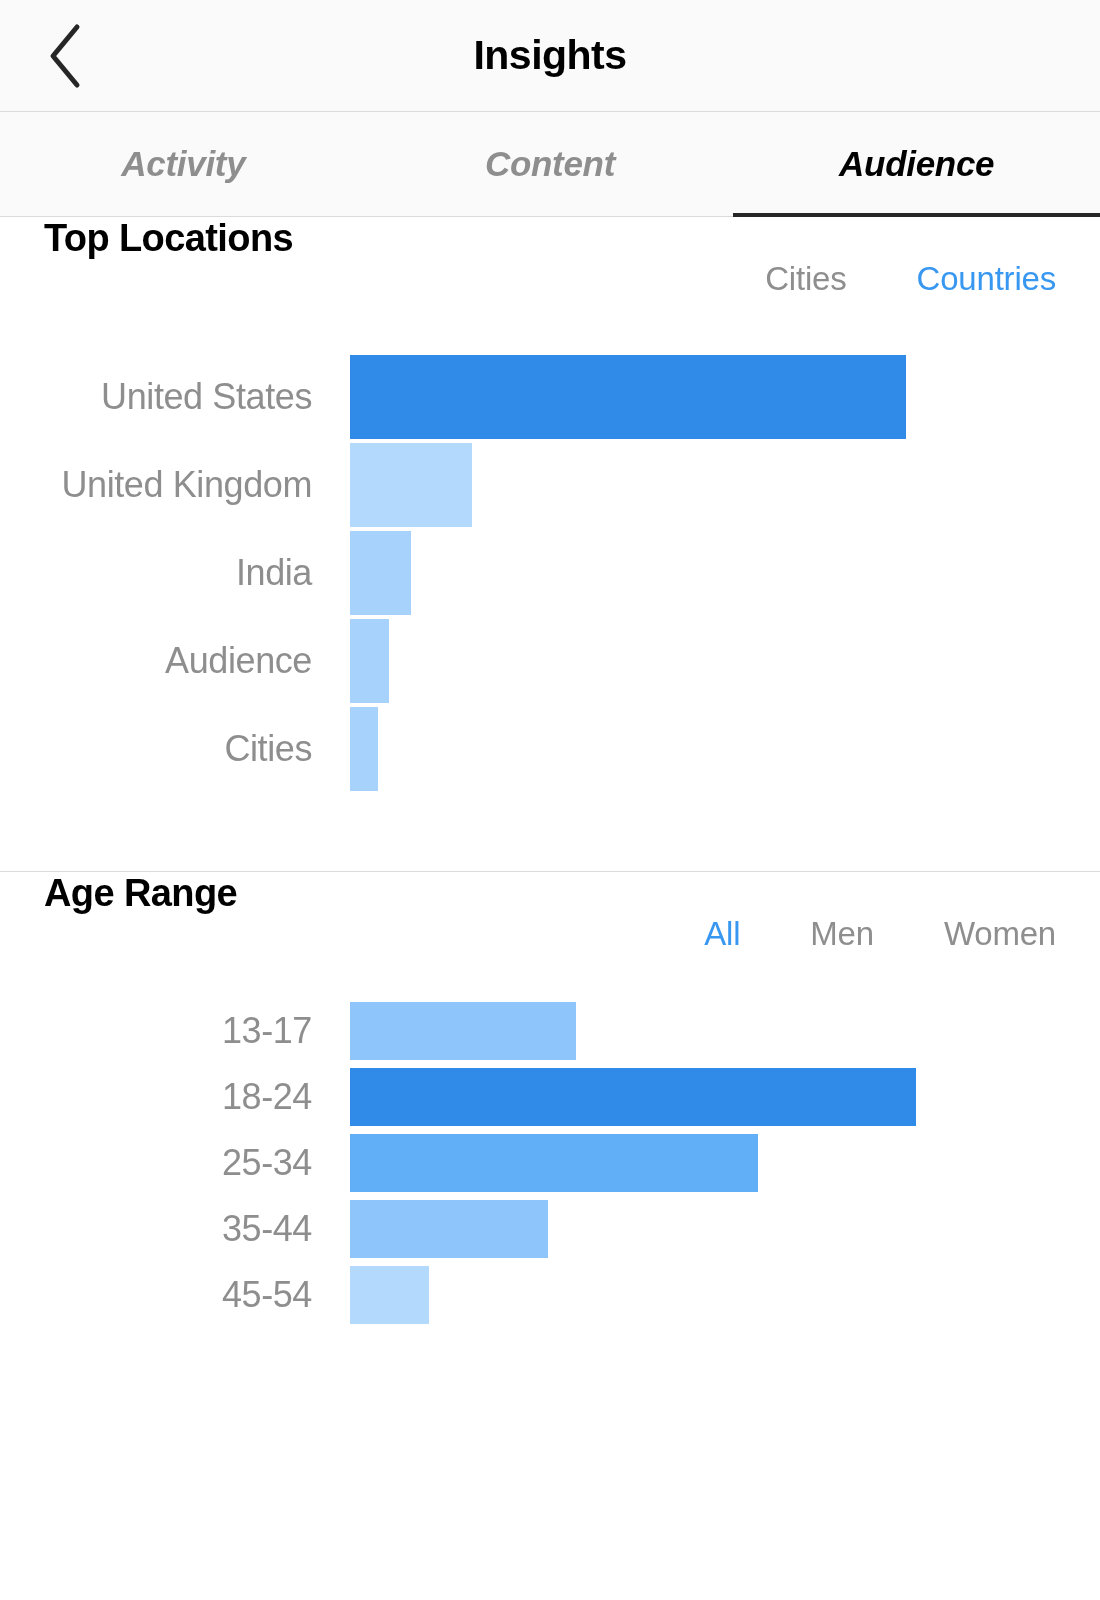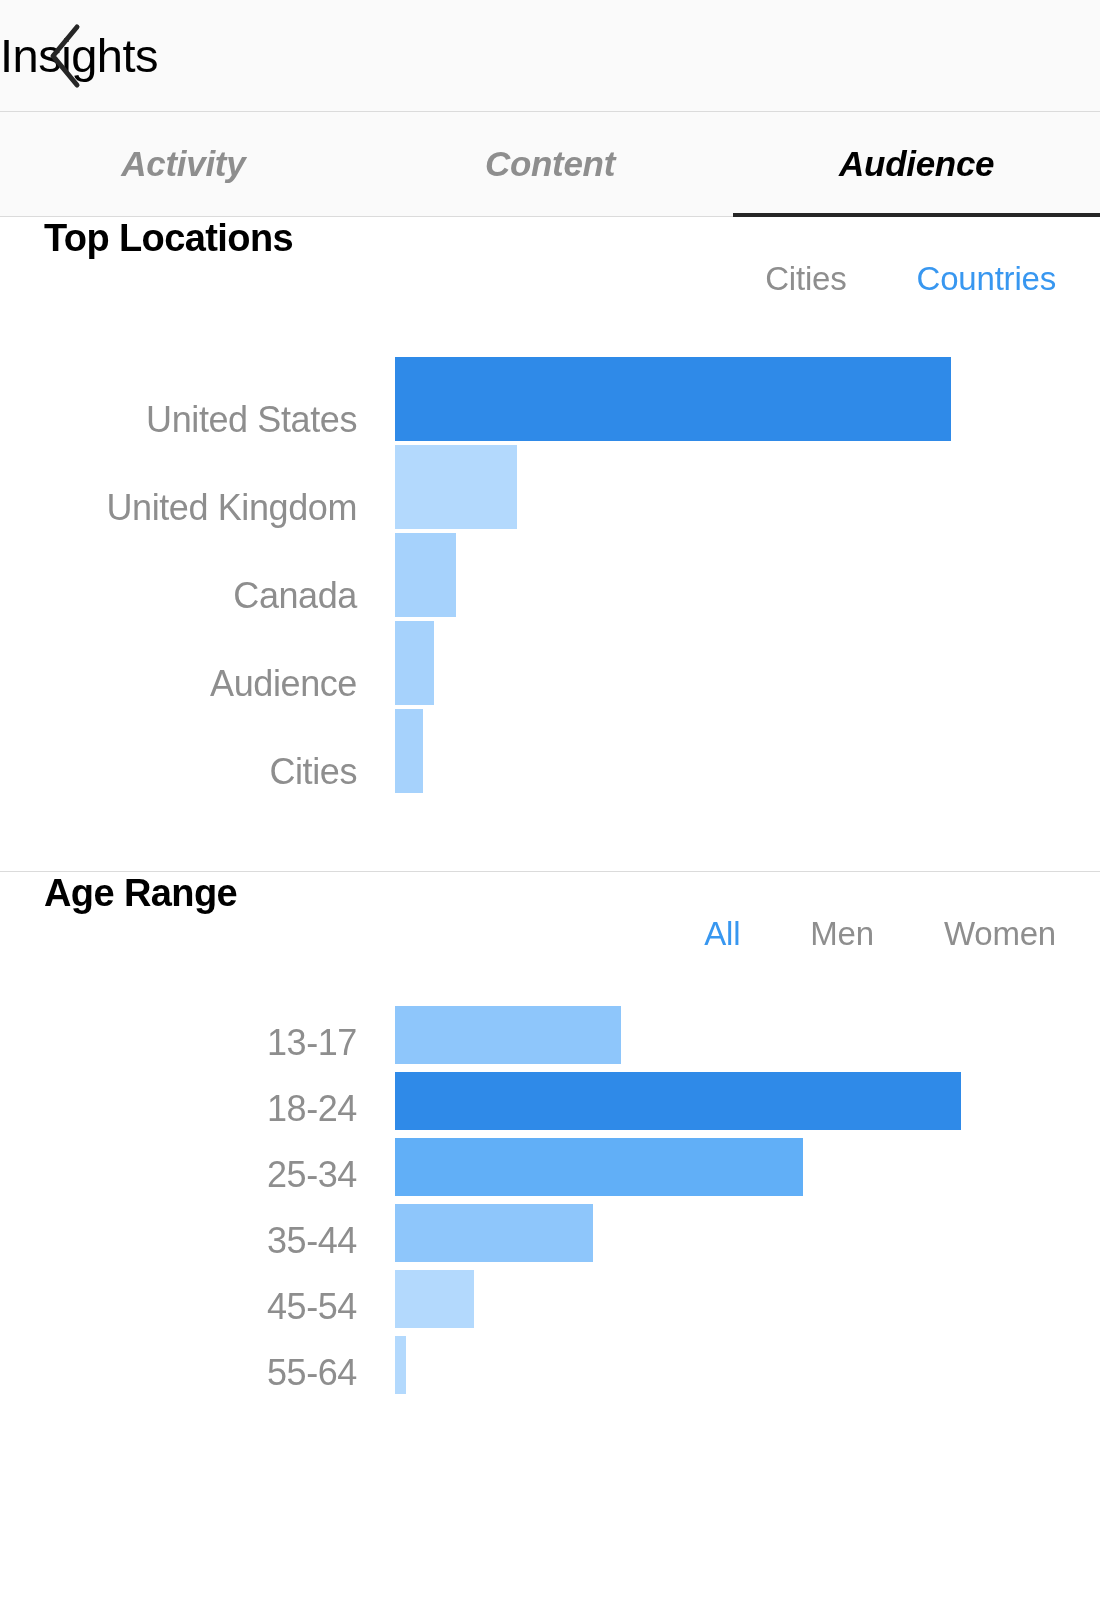--- a/index.html
+++ b/index.html
@@ -36,23 +36,23 @@
     width: 70px;
     height: 70px;
     display: flex;
     align-items: center;
     justify-content: center;
     cursor: pointer;
   }
   .back-btn svg { display: block; }
   .nav-title {
     width: 100%;
-    text-align: left;
-    font-size: 47px;
-    font-weight: normal;
+    text-align: center;
+    font-size: 41px;
+    font-weight: bold;
     color: #000000;
     letter-spacing: -0.5px;
   }
 
   
   .tabbar {
     position: relative;
     height: 105px;
     background: #fafafa;
     border-bottom: 1px solid #dbdbdb;
@@ -115,23 +115,22 @@
     color: #8e8e8e;
     cursor: pointer;
     letter-spacing: -0.2px;
   }
   .seg.active { color: #3897f0; }
 
   
   .chart { position: relative; padding-left: 0; }
   .bar-row {
     display: flex;
-    align-items: flex-end;
+    align-items: center;
     width: 100%;
-    padding-left: 45px;
   }
   .bar-label {
     width: 350px;
     flex: 0 0 350px;
     text-align: right;
     padding-right: 38px;
     font-size: 36px;
     color: #8e8e8e;
     letter-spacing: -0.4px;
     white-space: nowrap;
@@ -193,21 +192,21 @@
             <div class="bar-fill" style="width: 556px; background: rgb(47, 138, 232);"></div>
           </div>
         </div>
         <div class="bar-row">
           <div class="bar-label">United Kingdom</div>
           <div class="bar-track">
             <div class="bar-fill" style="width: 122.32px; background: rgb(179, 217, 253);"></div>
           </div>
         </div>
         <div class="bar-row">
-          <div class="bar-label">Canada</div>
+          <div class="bar-label">India</div>
           <div class="bar-track">
             <div class="bar-fill" style="width: 61.16px; background: rgb(166, 210, 252);"></div>
           </div>
         </div>
         <div class="bar-row">
           <div class="bar-label">Audience</div>
           <div class="bar-track">
             <div class="bar-fill" style="width: 38.92px; background: rgb(166, 210, 252);"></div>
           </div>
         </div>
@@ -255,22 +254,16 @@
           <div class="bar-track">
             <div class="bar-fill" style="width: 198.1px; background: rgb(142, 198, 251);"></div>
           </div>
         </div>
         <div class="bar-row">
           <div class="bar-label">45-54</div>
           <div class="bar-track">
             <div class="bar-fill" style="width: 79.24px; background: rgb(179, 217, 253);"></div>
           </div>
         </div>
-        <div class="bar-row">
-          <div class="bar-label">55-64</div>
-          <div class="bar-track">
-            <div class="bar-fill" style="width: 11.32px; background: rgb(179, 217, 253);"></div>
-          </div>
-        </div>
       </div>
   </div>
 
 </div>
 
 </body></html>

